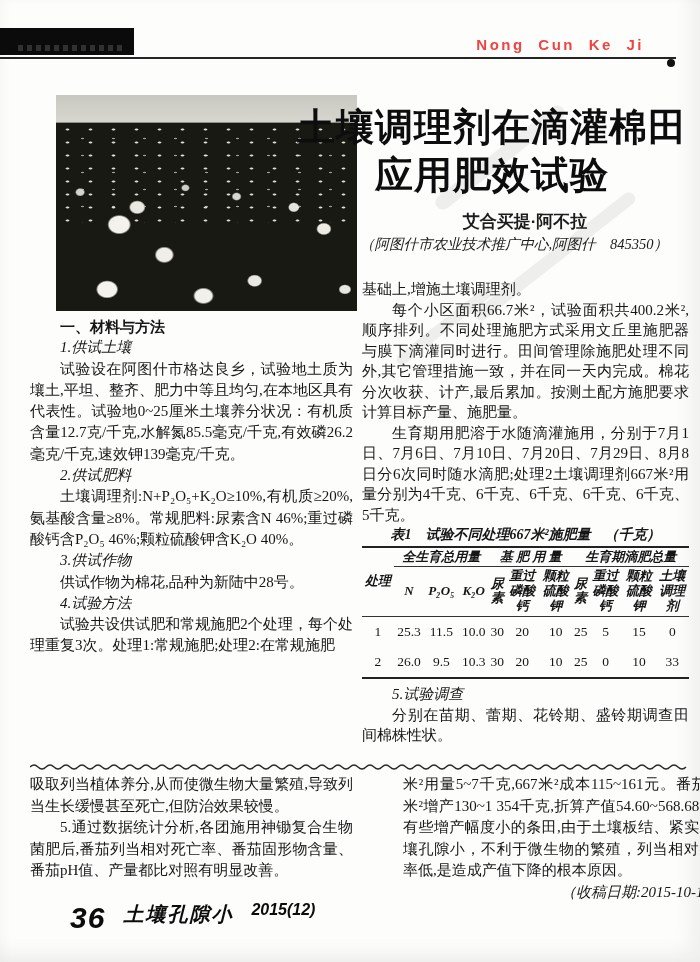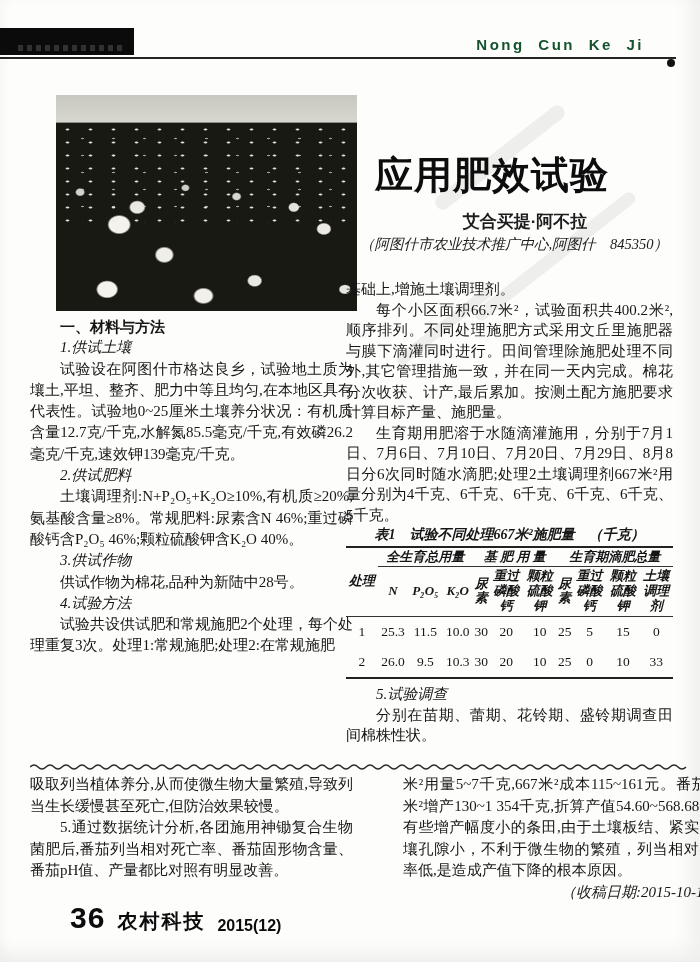--- a/index.html
+++ b/index.html
@@ -7,21 +7,21 @@
     position:relative;width:700px;height:962px;overflow:hidden;
     background:#fdfdfc;
     box-shadow:inset -10px -10px 18px rgba(0,0,0,.055), inset 6px 0 10px rgba(0,0,0,.02);
     font-family:"Liberation Serif","DejaVu Serif",serif;color:#1c1c1c;
   }
   
   .logo-box{position:absolute;left:0;top:28px;width:134px;height:27px;background:#0b0b0b;}
   .logo-box .smudge{position:absolute;left:18px;bottom:4px;right:8px;height:6px;opacity:.35;
     background:repeating-linear-gradient(90deg,#777 0 5px,rgba(0,0,0,0) 5px 9px);}
   .pinyin{position:absolute;right:56px;top:36px;font-family:"Liberation Sans","DejaVu Sans",sans-serif;
-    font-weight:bold;font-size:15px;letter-spacing:2.5px;word-spacing:7px;color:#14532d;}
+    font-weight:bold;font-size:15px;letter-spacing:2.5px;word-spacing:7px;color:#ef4444;}
   .hrule{position:absolute;left:0;top:57px;width:676px;height:2px;background:#242424;}
   .rule-dot{position:absolute;left:667px;top:59px;width:8px;height:8px;border-radius:50%;background:#111;}
   
   .photo{position:absolute;left:56px;top:95px;width:301px;height:216px;background-color:#191914;
     background-repeat:no-repeat;
     background-image:
       radial-gradient(17px 14px at 21% 60%, #f3f2ec 58%, rgba(0,0,0,0) 70%),
       radial-gradient(12px 10px at 27% 52%, #e9e8e1 55%, rgba(0,0,0,0) 70%),
       radial-gradient(14px 12px at 36% 74%, #efeee8 55%, rgba(0,0,0,0) 70%),
       radial-gradient(16px 13px at 17% 90%, #f4f3ed 58%, rgba(0,0,0,0) 70%),
@@ -53,21 +53,21 @@
   .title-l1{top:102px;}
   .title-l2{top:150px;}
   .author{position:absolute;left:360px;top:210px;width:330px;text-align:center;
     font-weight:bold;font-size:17px;font-family:"Liberation Sans","DejaVu Sans",sans-serif;}
   .affil{position:absolute;left:341px;top:235px;width:346px;text-align:center;
     font-style:italic;font-size:14.5px;}
   
   .col{position:absolute;font-size:15px;text-align:justify;color:#161616;}
   .col p{margin:0;}
   .lcol{left:30px;top:316px;width:323px;line-height:21.3px;}
-  .rcol{left:346px;top:279px;width:327px;line-height:20.5px;}
+  .rcol{left:362px;top:279px;width:327px;line-height:20.5px;}
   .indent{text-indent:2em;}
   .h-sec{font-weight:bold;text-indent:2em;font-family:"Liberation Sans","DejaVu Sans",sans-serif;font-size:15px;}
   .h-sub{font-style:italic;text-indent:2em;}
   
   .tbl-caption{font-weight:bold;font-style:italic;text-align:center;font-size:14px;
     margin:4px 0 3px 0;text-indent:0;}
   table.t1{width:100%;border-collapse:collapse;font-size:13px;line-height:1.12;
     border-top:2px solid #222;border-bottom:2px solid #222;text-align:center;}
   table.t1 th{font-weight:bold;font-style:italic;padding:2px 0;vertical-align:middle;}
   table.t1 .grp{border-bottom:1px solid #333;font-size:13px;}
@@ -76,22 +76,22 @@
   table.t1 td{padding:7px 0 8px 0;font-style:normal;font-size:13.5px;}
   .vh1{display:inline-block;width:1.05em;line-height:1.15;}
   .vh2{display:inline-block;width:2.1em;line-height:1.15;}
   
   .wavy{position:absolute;left:30px;top:757px;width:659px;height:9px;}
   
   .blcol{left:30px;top:774px;width:323px;line-height:21.5px;}
   .brcol{left:362px;top:774px;width:327px;line-height:21.5px;margin-left:41px;}
   .receipt{text-align:right;font-style:italic;padding-right:4px;margin-top:2px;}
   
-  .footer{position:absolute;left:70px;top:901px;display:flex;align-items:flex-end;gap:12px;
-    font-family:"Liberation Sans","DejaVu Sans",sans-serif;color:#0c0c0c;}
+  .footer{position:absolute;left:70px;top:901px;display:flex;align-items:flex-start;gap:18px;
+    font-family:"Liberation Sans","DejaVu Sans",sans-serif;color:#0c0c0c;font-style:italic;}
   .pageno{font-size:30px;font-weight:900;letter-spacing:1px;}
   .jname{font-size:20px;font-weight:900;letter-spacing:2px;}
   .issue{font-size:16px;font-weight:900;}
 </style>
 </head>
 <body>
 
 <div class="page">
 
   <div class="logo-box">
@@ -100,20 +100,21 @@
   <div class="pinyin">Nong Cun Ke Ji</div>
   <div class="hrule"></div>
   <div class="rule-dot"></div>
 
   <div class="wm wm1"></div>
   <div class="wm wm2"></div>
   <div class="wm wm3"></div>
 
   <div class="photo"></div>
 
+  <div class="title-l1">土壤调理剂在滴灌棉田</div>
   <div class="title-l2">应用肥效试验</div>
   <div class="author">艾合买提·阿不拉</div>
   <div class="affil">（阿图什市农业技术推广中心,阿图什　845350）</div>
 
   <div class="col lcol">
     <p class="h-sec">一、材料与方法</p>
     <p class="h-sub">1.供试土壤</p>
     <p class="indent">试验设在阿图什市格达良乡，试验地土质为壤土,平坦、整齐、肥力中等且均匀,在本地区具有代表性。试验地0~25厘米土壤养分状况：有机质含量12.7克/千克,水解氮85.5毫克/千克,有效磷26.2毫克/千克,速效钾139毫克/千克。</p>
     <p class="h-sub">2.供试肥料</p>
     <p class="indent">土壤调理剂:N+P₂O₅+K₂O≥10%,有机质≥20%,氨基酸含量≥8%。常规肥料:尿素含N 46%;重过磷酸钙含P₂O₅ 46%;颗粒硫酸钾含K₂O 40%。</p>
@@ -195,17 +196,17 @@
     <p class="indent">5.通过数据统计分析,各团施用神锄复合生物菌肥后,番茄列当相对死亡率、番茄固形物含量、番茄pH值、产量都比对照有明显改善。</p>
   </div>
 
   <div class="col brcol">
     <p>米²用量5~7千克,667米²成本115~161元。番茄667米²增产130~1 354千克,折算产值54.60~568.68元。有些增产幅度小的条田,由于土壤板结、紧实、土壤孔隙小，不利于微生物的繁殖，列当相对死亡率低,是造成产值下降的根本原因。</p>
     <p class="receipt">（收稿日期:2015-10-19）</p>
   </div>
 
   <div class="footer">
     <span class="pageno">36</span>
-    <span class="jname">农村科技</span>
+    <span class="jname">土壤孔隙小</span>
     <span class="issue">2015(12)</span>
   </div>
 
 </div>
 
 </body></html>

